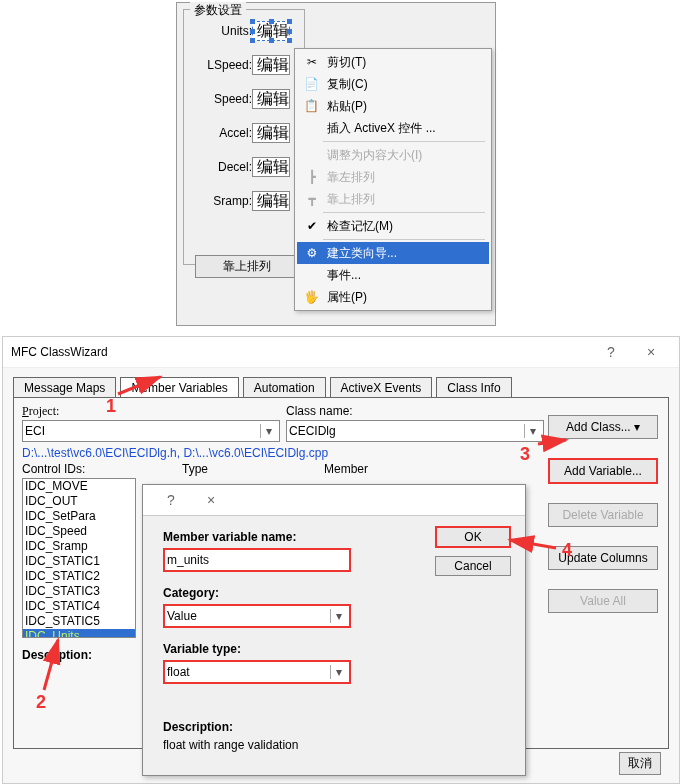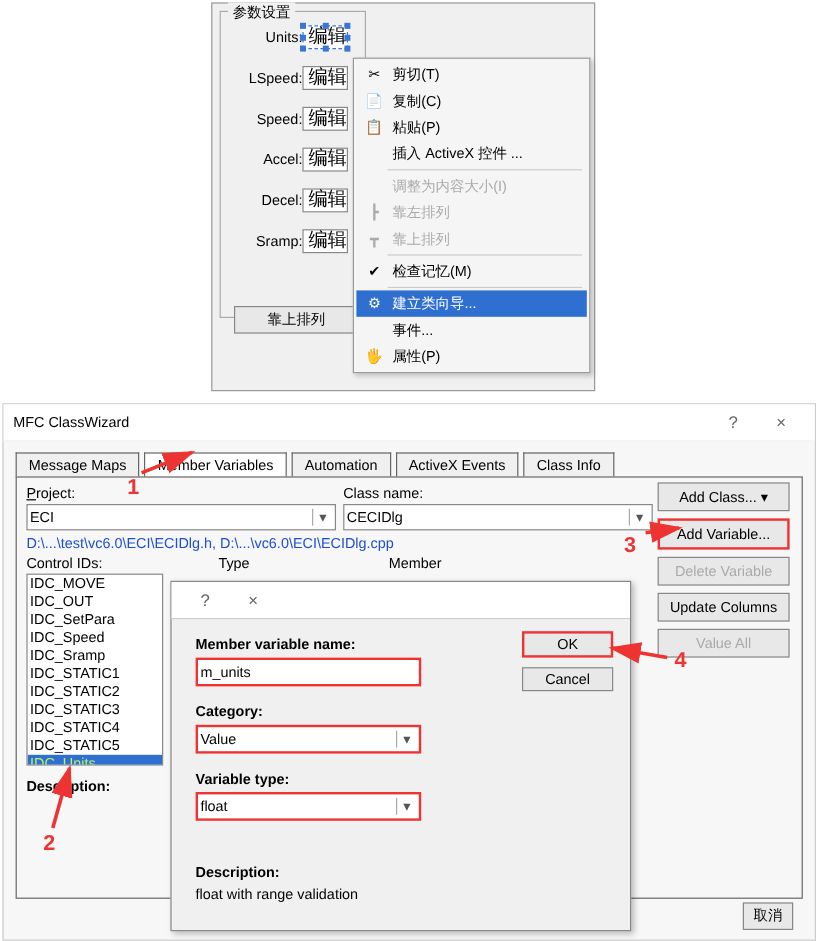--- a/index.html
+++ b/index.html
@@ -133,21 +133,21 @@
 }
 .tab.active { background: #fff; }
 .tab-body {
   border: 1px solid #666;
   margin: 0 10px;
   padding: 10px;
   height: 330px;
   background: #f7f7f7;
   position: relative;
 }
-.lbl-und { display:inline-block; }
+.lbl-und { display:inline-block;font-family:Liberation Serif, serif; }
 .lbl-und::first-letter { text-decoration: underline; }
 .combo {
   border: 1px solid #888;
   background: #fff;
   height: 20px;
   display: flex;
   align-items: center;
   padding: 0 2px;
 }
 .combo .arrow {
@@ -174,21 +174,21 @@
 .listbox .sel { background: #2f6fd0; color: #bef264; }
 .right-btns {
   position: absolute;
   right: 10px;
   top: 56px;
   display: flex;
   flex-direction: column;
   gap: 6px;
   width: 110px;
 }
-.right-btns .btn { text-align: center; height: 18px; line-height: 18px; }
+.right-btns .btn { text-align: center; height: 18px; line-height: 18px; margin-top: 13px; }
 .dlg {
   position: absolute;
   left: 142px;
   top: 484px;
   width: 382px;
   height: 290px;
   background: #f0f0f0;
   border: 1px solid #888;
   box-shadow: 2px 2px 5px rgba(0,0,0,.25);
 }

